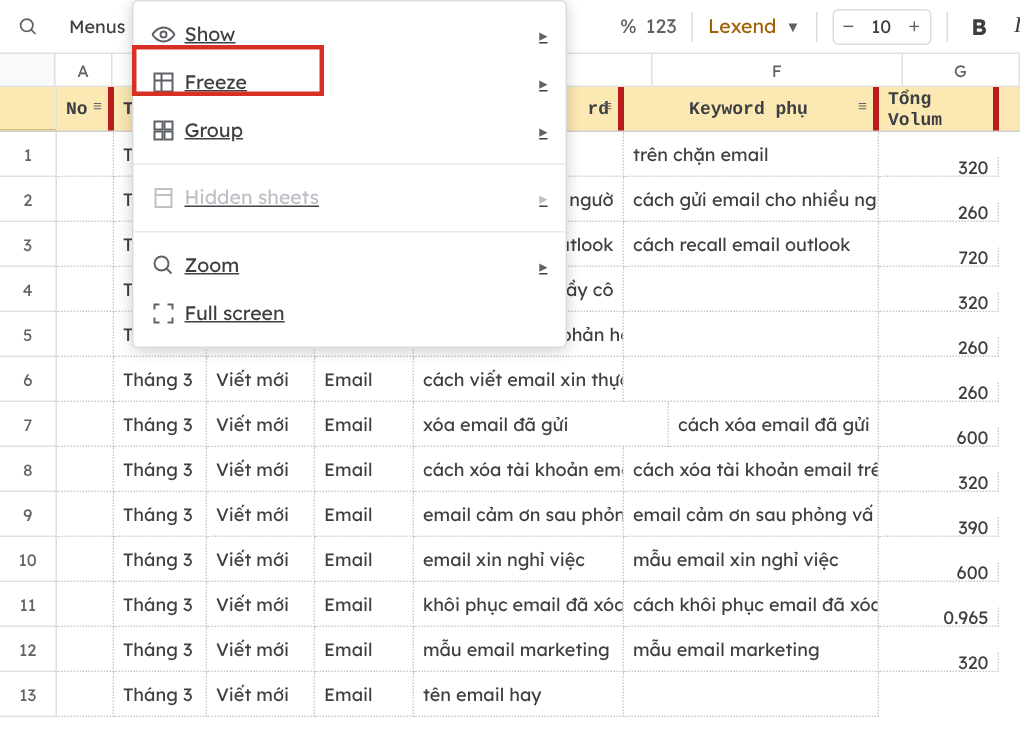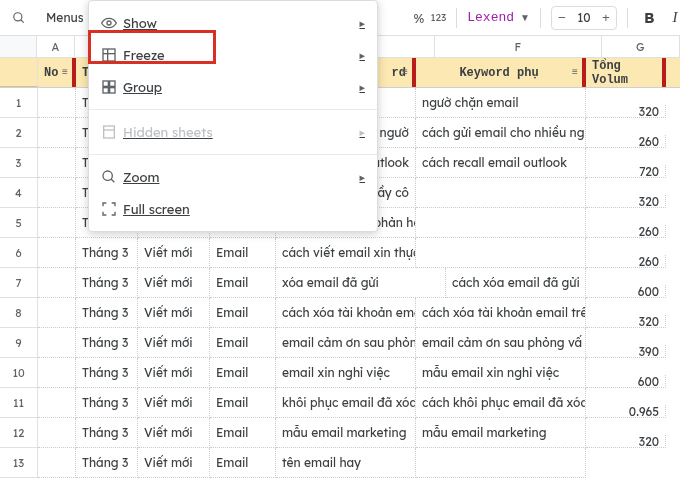--- a/index.html
+++ b/index.html
@@ -3,22 +3,22 @@
 <meta charset="utf-8">
 <style>
 * { margin:0; padding:0; box-sizing:border-box; }
 body { font-family:"Lexend",Arial,sans-serif; font-size:12px; color:#3c4043; background:#fff; width:680px; height:500px; overflow:hidden; position:relative; }
 
 .toolbar { height:36px; display:flex; align-items:center; padding:0 4px; gap:4px; border-bottom:1px solid #e0e0e0; }
 .menus { display:flex; align-items:center; gap:20px; padding:2px 8px; border-radius:4px; }
 .menus-icon { font-size:14px; color:#5f6368; }
 .font-sel { display:flex; align-items:center; gap:6px; margin-left:318px; }
 .pct { color:#5f6368; font-size:13px; }
-.num-fmt { color:#5f6368; font-size:10px; }
-.fname { color:#a21caf; font-size:13px;font-family:Liberation Mono, monospace; }
+.num-fmt { color:#5f6368; font-size:13px; }
+.fname { color:#a16207; font-size:13px; }
 .chev { color:#5f6368; font-size:10px; }
 .sep { width:1px; height:20px; background:#dadce0; margin:0 4px; }
 .size-box { display:flex; align-items:center; border:1px solid #dadce0; border-radius:4px; }
 .size-btn { width:20px; height:22px; display:flex; align-items:center; justify-content:center; color:#5f6368; border:none; background:none; cursor:pointer; }
 .size-val { width:24px; text-align:center; font-size:12px; }
 .bold { font-weight:bold; font-size:15px; padding:2px 6px; }
 .italic { font-style:italic; font-size:15px; padding:2px 6px; font-family:serif; }
 
 .colhdr { height:22px; display:flex; border-bottom:1px solid #e0e0e0; background:#fff; }
 .colhdr .ch { display:flex; align-items:center; justify-content:center; color:#5f6368; font-size:11px; border-right:1px solid #e0e0e0; }
@@ -109,21 +109,21 @@
     <span>Tổng Volum</span>
   </div>
 </div>
 
 <div id="rows">
     <div class="row">
       <div class="rownum">1</div>
       <div class="cell w-no"></div>
       <div class="cell w-thang">Tháng</div>
       <div class="cell" style="width: 278px; justify-content: flex-end;"></div>
-      <div class="cell w-kwp">ngườ chặn email</div>
+      <div class="cell w-kwp">trên chặn email</div>
       <div class="cell w-vol right">320</div>
     </div>
     <div class="row">
       <div class="rownum">2</div>
       <div class="cell w-no"></div>
       <div class="cell w-thang">Tháng</div>
       <div class="cell" style="width: 278px; justify-content: flex-end;">nhiều ngườ</div>
       <div class="cell w-kwp">cách gửi email cho nhiều ng</div>
       <div class="cell w-vol right">260</div>
     </div>

